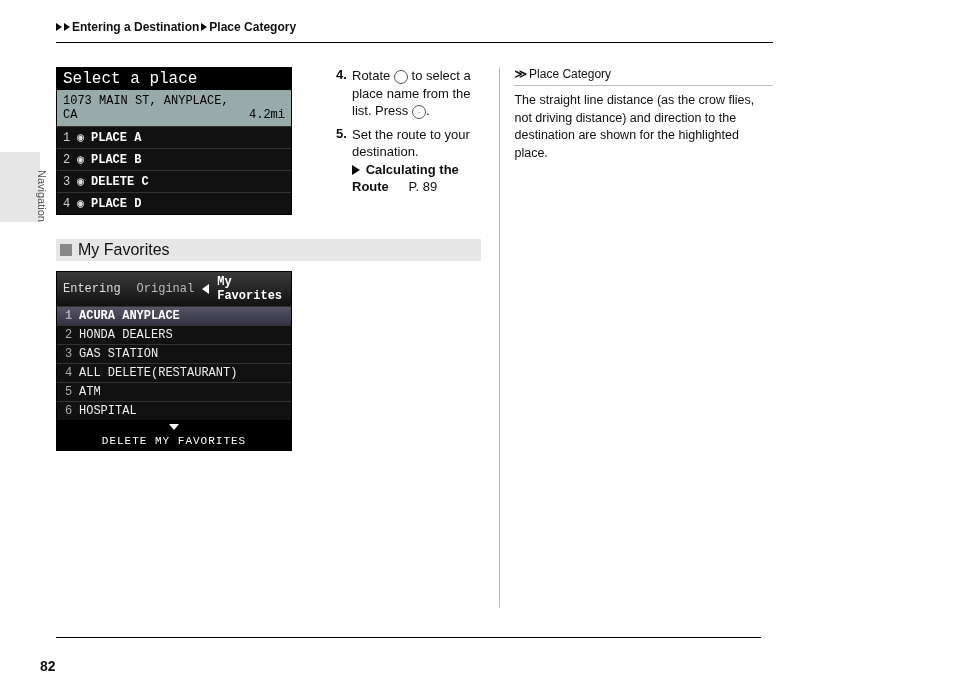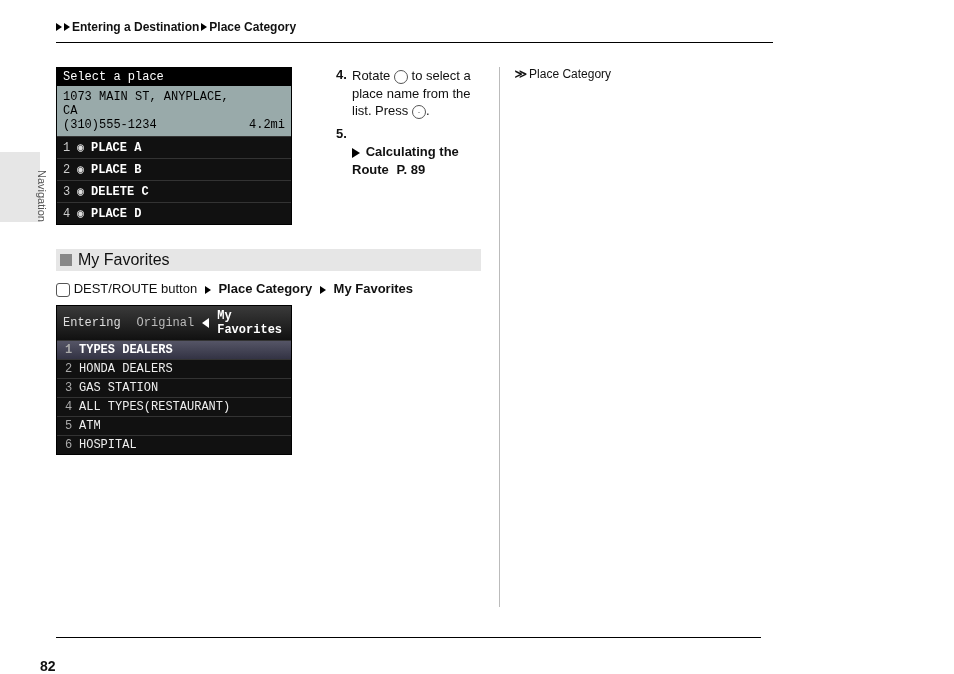--- a/index.html
+++ b/index.html
@@ -7,21 +7,21 @@
   .page { position: relative; width: 801px; height: 674px; padding: 18px 28px 20px 56px; }
   .topbar { border-bottom: 1px solid #000; padding: 2px 0 8px 0; font-size: 12px; font-weight: bold; display: flex; align-items: center; gap: 0; }
   .bc-arrow { display: inline-block; width: 0; height: 0; border-top: 4px solid transparent; border-bottom: 4px solid transparent; border-left: 6px solid #000; margin: 0 2px 0 0; vertical-align: middle; }
   .side-tab { position: absolute; left: 0; top: 152px; width: 40px; height: 70px; background: #e6e6e6; }
   .side-label { position: absolute; left: 36px; top: 170px; writing-mode: vertical-rl; font-size: 11px; color: #555; }
   .content { display: flex; margin-top: 24px; }
   .col-left { width: 520px; padding-right: 18px; }
   .col-right { width: 320px; border-left: 1px solid #bbb; padding-left: 14px; min-height: 540px; }
   .figure { border: 1px solid #000; background: #2a2a2a; color: #fff; margin-bottom: 18px; }
   .fig1 { width: 236px; }
-  .fig1 .hdr { background: #000; color: #fff; font-family: "Courier New", monospace; font-size: 12px; padding: 2px 6px; }
+  .fig1 .hdr { background: #000; color: #fff; font-family: "Courier New", monospace; font-size: 16px; padding: 2px 6px; }
   .fig1 .addr { background: #9aa; color: #000; padding: 4px 6px; font-family: "Courier New", monospace; font-size: 12px; display: flex; justify-content: space-between; }
   .fig1 .rows { background: #111; }
   .fig1 .row { display: flex; align-items: center; padding: 3px 6px; border-top: 1px solid #333; font-family: "Courier New", monospace; font-size: 12px; font-weight: bold; }
   .fig1 .row .num { width: 14px; color: #ccc; font-weight: normal; }
   .fig1 .row .dot { width: 14px; color: #ddd; }
   .step { font-size: 13px; margin-bottom: 6px; display: flex; }
   .step .n { font-weight: bold; width: 16px; }
   .step .t { flex: 1; line-height: 1.35; }
   .xref { font-weight: bold; }
   .xref-icon { display:inline-block; width:0; height:0; border-top:5px solid transparent; border-bottom:5px solid transparent; border-left:8px solid #000; margin-right:2px; vertical-align:middle; }
@@ -67,21 +67,20 @@
 <div class="side-label">Navigation</div>
 
 <div class="content">
   <div class="col-left">
     <div class="row-top">
       <div class="figure fig1">
         <div class="hdr">Select a place</div>
         <div class="addr">
           <div>
             <div>1073 MAIN ST, ANYPLACE, CA</div>
-            <div>(310)555-1234</div>
           </div>
           <div style="align-self:flex-end;">4.2mi</div>
         </div>
         <div class="rows">
           <div class="row">
                 <span class="num">1</span>
                 <span class="dot">◉</span>
                 <span>PLACE A</span>
               </div>
           <div class="row">
@@ -105,85 +104,82 @@
       <div style="flex:1;">
         <div class="step">
           <span class="n">4.</span>
           <span class="t">
             <span>Rotate </span><span class="dial-icon"></span><span> to select a place name from the list. Press </span><span class="press-icon"></span><span>.</span>
           </span>
         </div>
         <div class="step">
           <span class="n">5.</span>
           <span class="t">
-            <br>
+            <span>Set the route to your destination.</span><br>
             <span class="xref-icon"></span>
             <span class="xref">Calculating the Route</span>
-            <span style="margin-left:4px;font-weight:bold;">P. 89</span>
+            <span style="margin-left:16px;">P. 89</span>
           </span>
         </div>
       </div>
     </div>
 
     <div class="section-hdr">
       <span class="sq"></span>
       <span class="title">My Favorites</span>
     </div>
 
-    <div class="path-line">
-      <span class="joy-icon"></span>
-      <span>DEST/ROUTE button</span>
-      <span class="arrow"></span>
-      <b>Place Category</b>
-      <span class="arrow"></span>
-      <b>My Favorites</b>
-    </div>
 
 
     <div class="figure fig2">
       <div class="tabs">
         <span style="color:#ddd;">Entering</span>
         <span style="flex:1"></span>
         <span style="color:#bbb;">Original</span>
         <span class="arrow-l"></span>
         <span class="sel">My Favorites</span>
       </div>
       <div class="list">
         <div class="item">
               <span class="num">1</span>
-              <span>TYPES DEALERS</span>
+              <span>ACURA ANYPLACE</span>
             </div>
         <div class="item">
               <span class="num">2</span>
               <span>HONDA DEALERS</span>
             </div>
         <div class="item">
               <span class="num">3</span>
               <span>GAS STATION</span>
             </div>
         <div class="item">
               <span class="num">4</span>
-              <span>ALL TYPES(RESTAURANT)</span>
+              <span>ALL DELETE(RESTAURANT)</span>
             </div>
         <div class="item">
               <span class="num">5</span>
               <span>ATM</span>
             </div>
         <div class="item">
               <span class="num">6</span>
               <span>HOSPITAL</span>
             </div>
       </div>
+      <div class="footer">
+        <span class="down"></span><br>
+        <span>DELETE MY FAVORITES</span>
+      </div>
     </div>
   </div>
 
   <div class="col-right">
     <div class="right-hdr">
       <span class="dbl">≫</span>
       <span>Place Category</span>
     </div>
+    <div class="right-body">The straight line distance (as the crow flies, not driving distance) and direction to the destination are shown for the highlighted place.</div>
   </div>
 </div>
 
 <div class="pagebottom"></div>
 <div class="pagenum">82</div>
 
 </div>
 
 </body></html>

